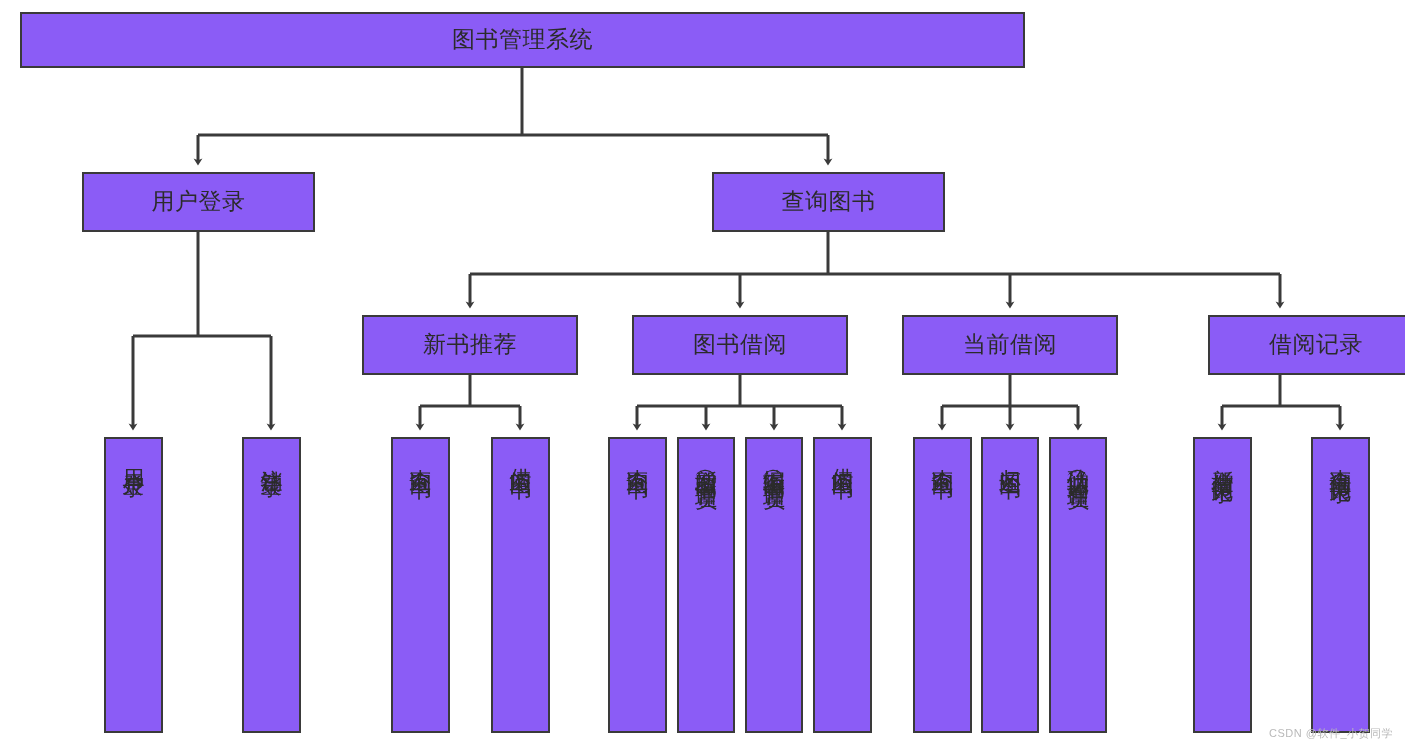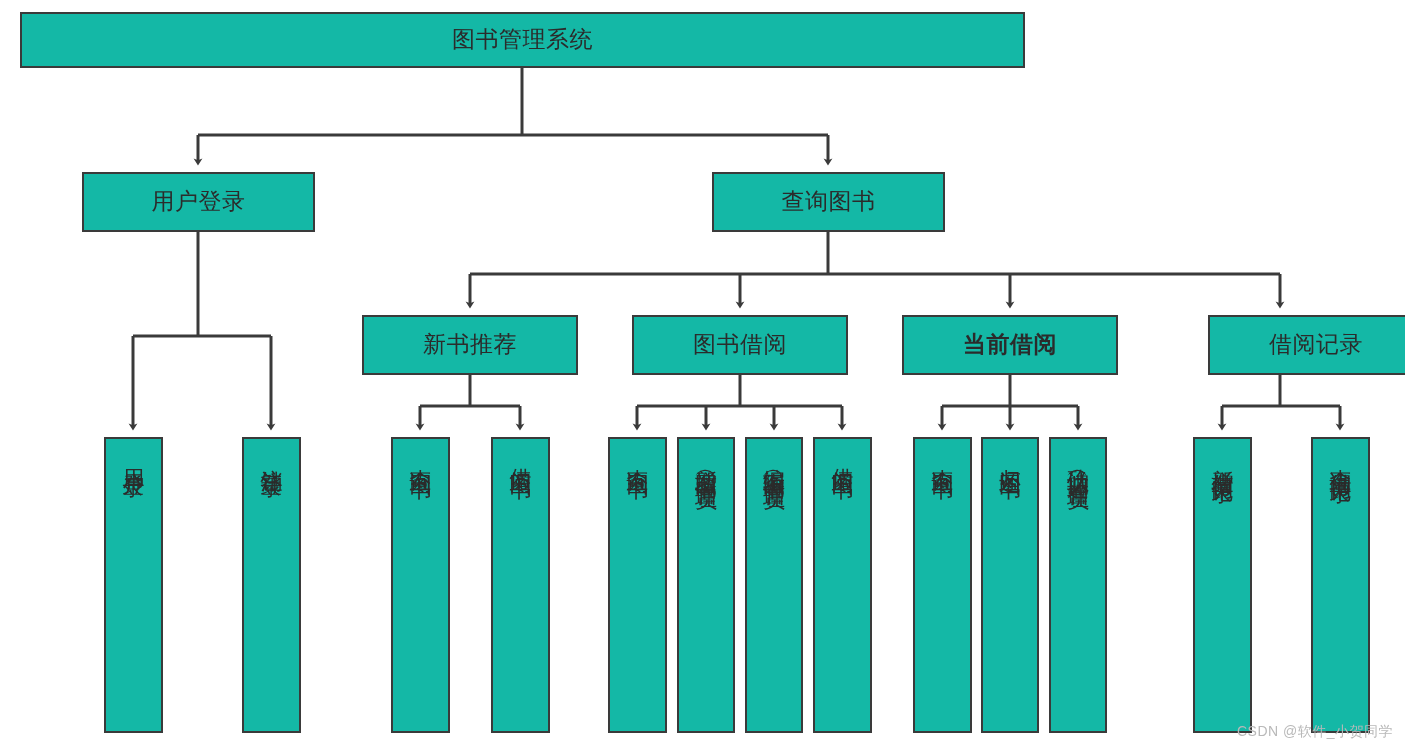--- a/index.html
+++ b/index.html
@@ -20,21 +20,21 @@
   #wires {
     position: absolute;
     left: 0;
     top: 0;
     width: 1405px;
     height: 747px;
   }
   .node {
     position: absolute;
     box-sizing: border-box;
-    background: #14b8a6;
+    background: #8b5cf6;
     border: 2px solid #3a3a3a;
     display: flex;
     align-items: center;
     justify-content: center;
     color: #2b2b2b;
     z-index: 2;
   }
   .node-label {
     display: block;
     text-align: center;
@@ -53,21 +53,21 @@
     text-orientation: upright;
     font-size: 22px;
     letter-spacing: 3px;
     line-height: 1;
     white-space: nowrap;
   }
   .watermark {
     position: absolute;
     right: 12px;
     bottom: 6px;
-    font-size: 14px;
+    font-size: 11px;
     color: #b9b9b9;
     letter-spacing: 0.5px;
     z-index: 3;
     white-space: nowrap;
   }
 </style>
 </head>
 <body>
 
 <div id="canvas">
@@ -135,21 +135,21 @@
   </div>
 
   <div class="node horizontal" style="left:632px; top:315px; width:216px; height:60px;">
     <span class="node-label">图书借阅</span>
   </div>
 
   <div class="node horizontal" style="left:362px; top:315px; width:216px; height:60px;">
     <span class="node-label">新书推荐</span>
   </div>
 
-  <div class="node horizontal" style="left:902px; top:315px; width:216px; height:60px;font-weight:bold;">
+  <div class="node horizontal" style="left:902px; top:315px; width:216px; height:60px;">
     <span class="node-label">当前借阅</span>
   </div>
 
   <div class="node horizontal" style="left:1172px; top:315px; width:216px; height:60px;margin-left:36px;">
     <span class="node-label">借阅记录</span>
   </div>
 
   <div class="node vertical" style="left:104px; top:437px; width:59px; height:296px;">
     <span class="node-label">用户登录</span>
   </div>

